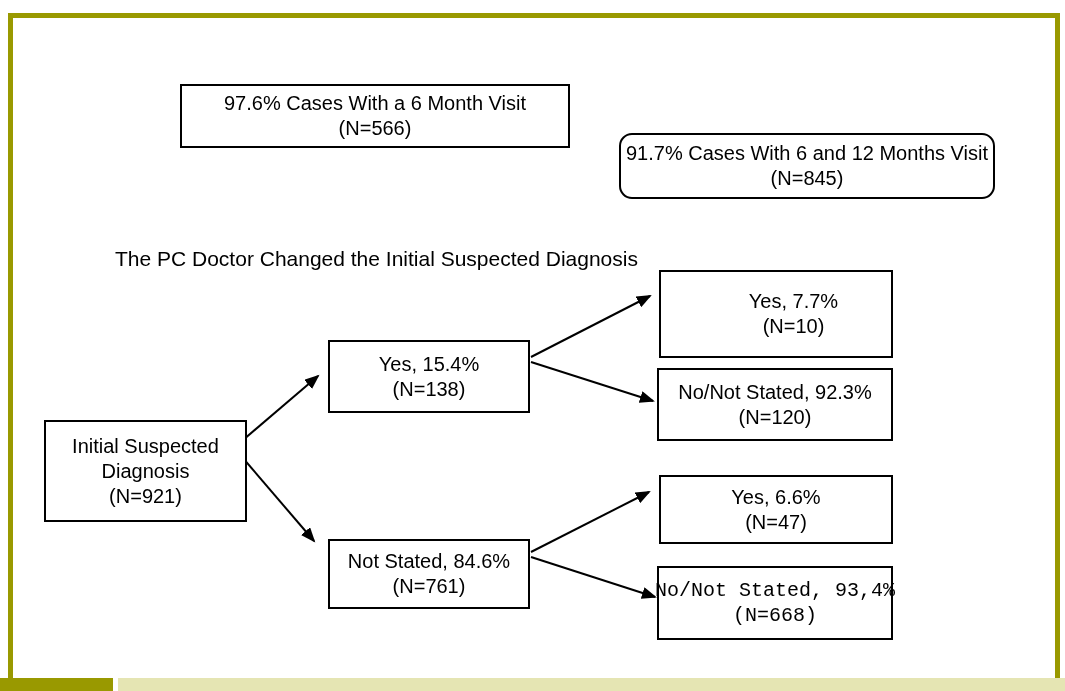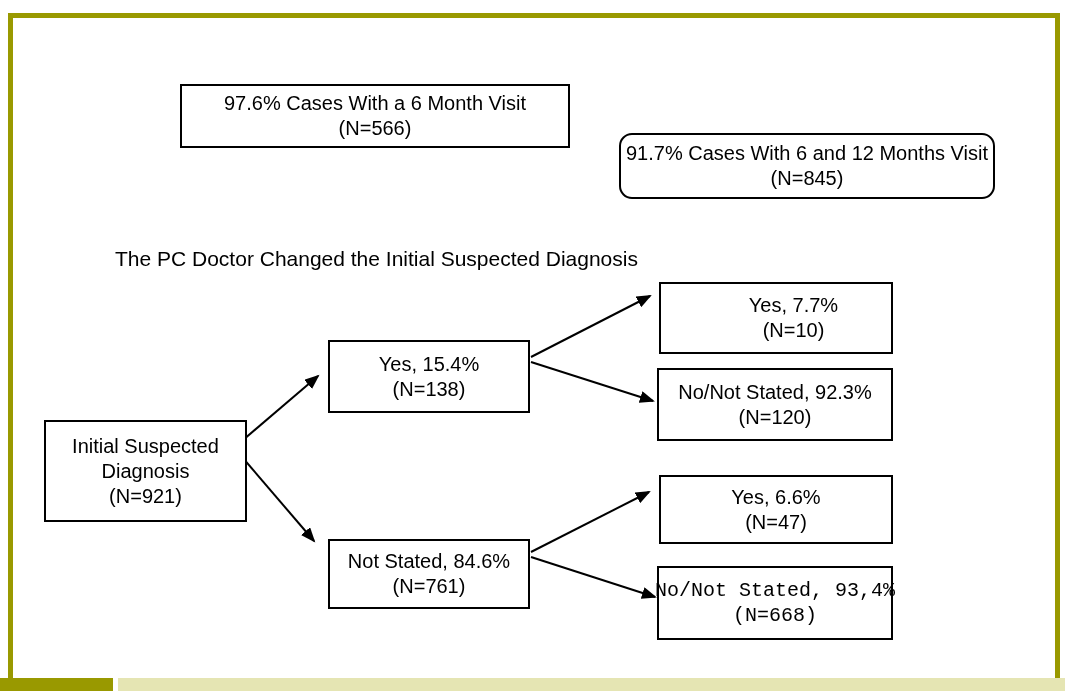--- a/index.html
+++ b/index.html
@@ -47,21 +47,21 @@
     top: 206px;
     font-size: 21px;
     line-height: 25px;
     white-space: nowrap;
     margin-top: 40px;
   }
 
   .node-root   { left: 44px;  top: 402px; width: 203px; height: 102px; }
   .node-l1-a   { left: 328px; top: 322px; width: 202px; height: 73px; }
   .node-l1-b   { left: 328px; top: 521px; width: 202px; height: 70px; }
-  .node-l2-a   { left: 659px; top: 264px; width: 234px; height: 72px; padding-left: 35px; }
+  .node-l2-a   { left: 659px; top: 252px; width: 234px; height: 88px; padding-left: 35px; }
   .node-l2-b   { left: 657px; top: 350px; width: 236px; height: 73px; }
   .node-l2-c   { left: 659px; top: 457px; width: 234px; height: 69px; }
   .node-l2-d   { left: 657px; top: 548px; width: 236px; height: 74px; font-family: Liberation Mono, monospace; }
 
   .arrows {
     position: absolute;
     left: 0; top: 0;
     width: 1065px; height: 691px;
     pointer-events: none;
   }

